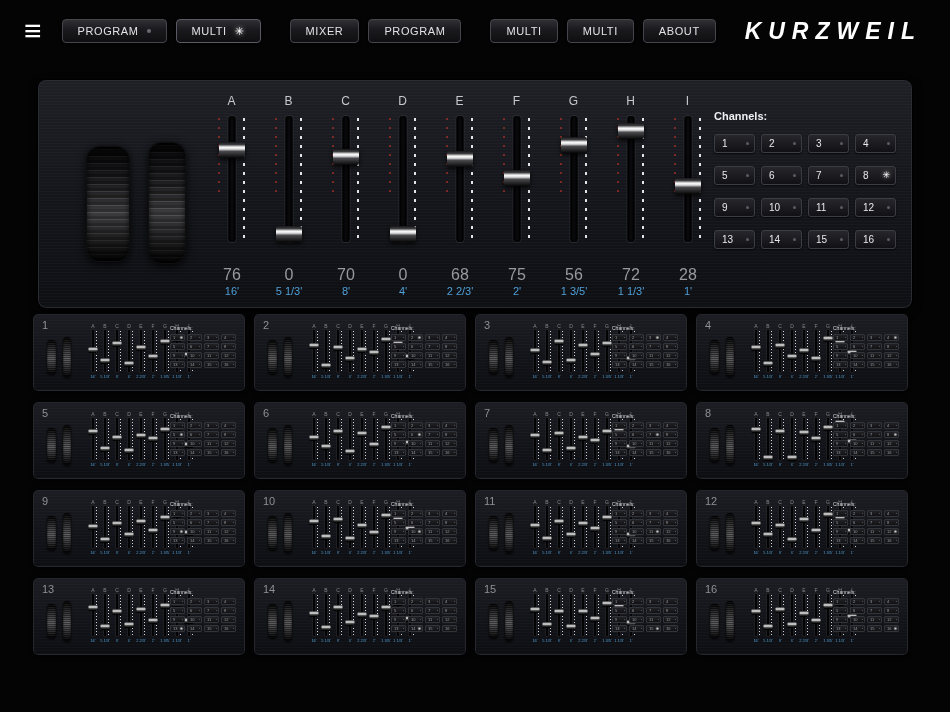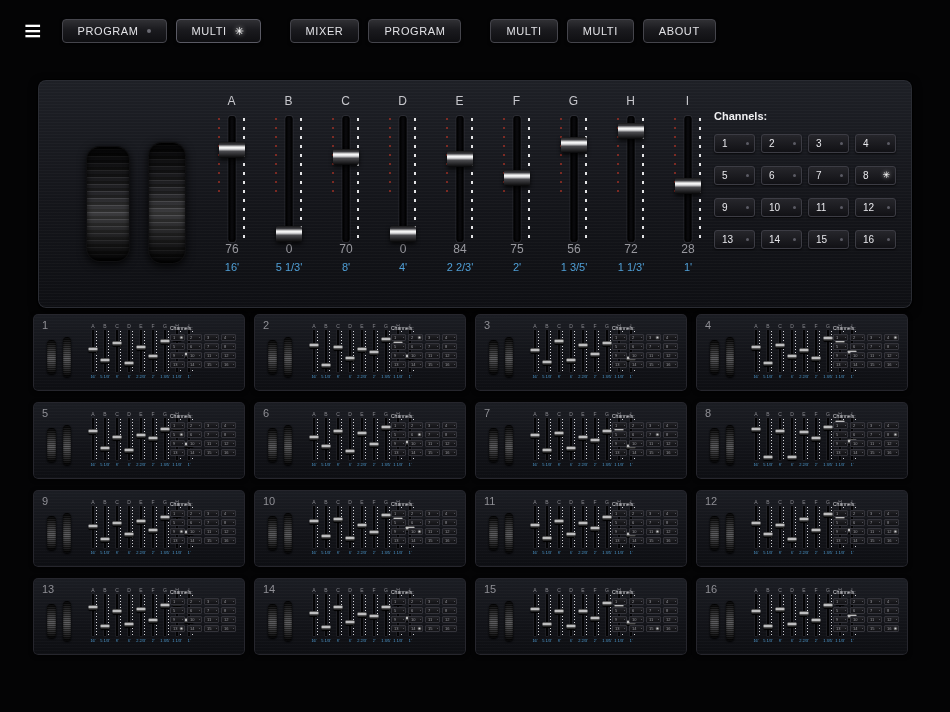--- a/index.html
+++ b/index.html
@@ -41,21 +41,21 @@
   .db-track{position:absolute;left:50%;transform:translateX(-50%);top:0;width:7px;height:126px;border-radius:3px;
     background:linear-gradient(90deg,#000,#0d0d10 50%,#000);
     box-shadow:inset 0 0 4px #000, 0 0 0 1px rgba(62,62,70,.45);}
   .db-leds{position:absolute;left:calc(50% + 11px);top:2px;width:2px;height:122px;
     background:repeating-linear-gradient(180deg,#e4e4e6 0 3px,transparent 3px 9px);}
   .db-red{position:absolute;left:calc(50% - 14px);top:2px;width:2px;height:80px;
     background:repeating-linear-gradient(180deg,rgba(205,55,38,.55) 0 2px,transparent 2px 9px);}
   .db-handle{position:absolute;left:50%;transform:translateX(-50%);width:26px;height:16px;border-radius:2px;cursor:grab;
     background:linear-gradient(180deg,#161617 0%,#3c3c40 16%,#fafafa 32%,#e0e0e2 44%,#4a4a4e 58%,#070708 100%);
     box-shadow:0 2px 4px rgba(0,0,0,.75);}
-  .db-value{margin-top:0;font-size:12px;color:#98989e;height:12px;}
+  .db-value{margin-top:24px;font-size:16px;color:#98989e;height:12px;}
   .db-foot{margin-top:7px;font-size:11px;color:#4f9fd6;}
 
   .channels{position:absolute;left:676px;top:30px;width:188px;}
   .ch-label{font-size:11px;font-weight:bold;color:#f0f0f2;margin-bottom:12px;}
   .ch-grid{display:grid;grid-template-columns:repeat(4,41px);gap:13px 6px;}
   .ch-btn{display:flex;align-items:center;justify-content:space-between;height:19px;padding:0 5px 0 7px;
     background:linear-gradient(180deg,#26262b,#111115);border:1px solid #3c3c44;border-radius:3px;
     color:#e8e8ec;font-size:10px;box-shadow:0 1px 2px rgba(0,0,0,.7);cursor:pointer;font-family:inherit;}
   .ch-dot{width:3px;height:3px;border-radius:50%;background:#5b5b64;}
   .ch-star{color:#fff;font-size:9px;line-height:1;text-shadow:0 0 4px #fff;}
@@ -119,20 +119,21 @@
         <button class="tb-btn group-gap">
           <span class="tb-label">MULTI</span>
         </button>
         <button class="tb-btn">
           <span class="tb-label">MULTI</span>
         </button>
         <button class="tb-btn">
           <span class="tb-label">ABOUT</span>
         </button>
       </div>
+    <div class="logo">KURZWEIL</div>
   </div>
 
   <div class="main-panel">
     <div class="wheel wheel1"></div>
     <div class="wheel wheel2"></div>
     <div class="drawbars">
         <div class="db-col">
           <div class="db-letter">A</div>
           <div class="db-asm">
             <div class="db-red"></div>
@@ -177,21 +178,21 @@
           <div class="db-foot">4'</div>
         </div>
         <div class="db-col">
           <div class="db-letter">E</div>
           <div class="db-asm">
             <div class="db-red"></div>
             <div class="db-track"></div>
             <div class="db-leds"></div>
             <div class="db-handle" style="bottom: 75px;"></div>
           </div>
-          <div class="db-value">84</div>
+          <div class="db-value">68</div>
           <div class="db-foot">2 2/3'</div>
         </div>
         <div class="db-col">
           <div class="db-letter">F</div>
           <div class="db-asm">
             <div class="db-red"></div>
             <div class="db-track"></div>
             <div class="db-leds"></div>
             <div class="db-handle" style="bottom: 56px;"></div>
           </div>

